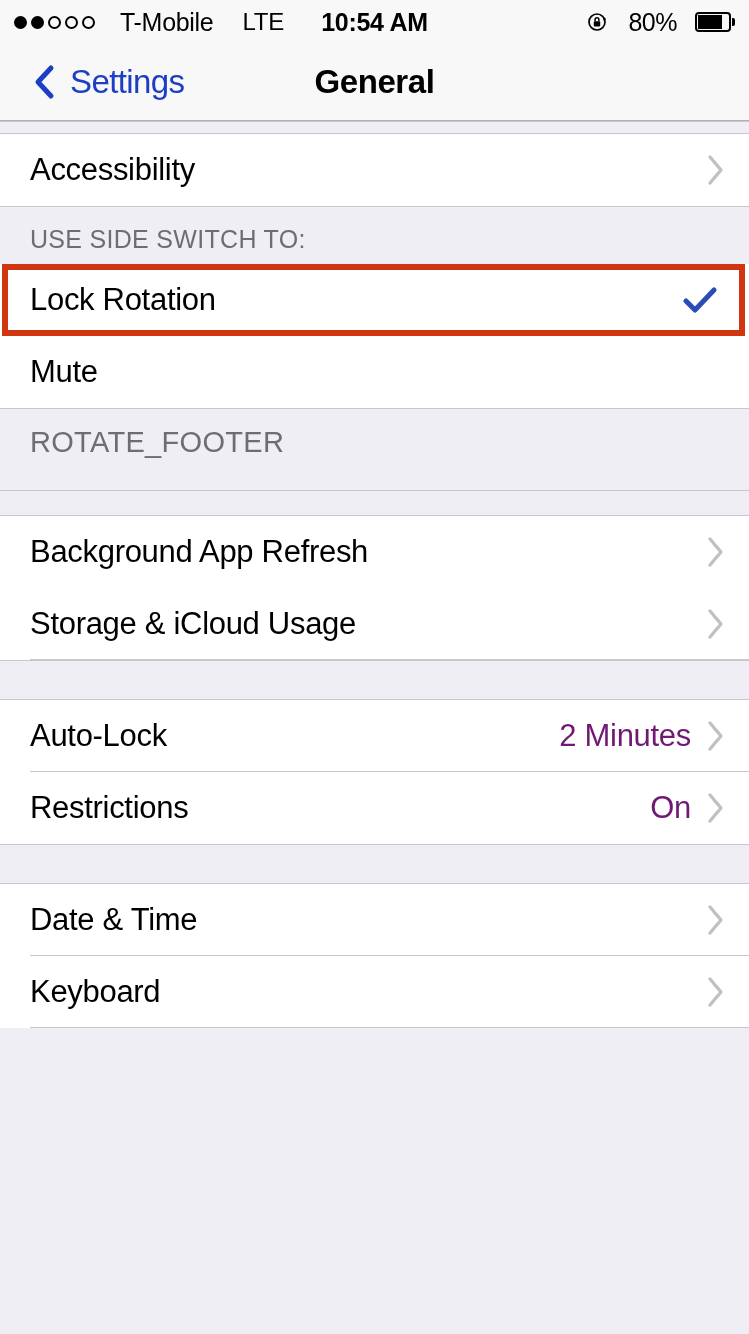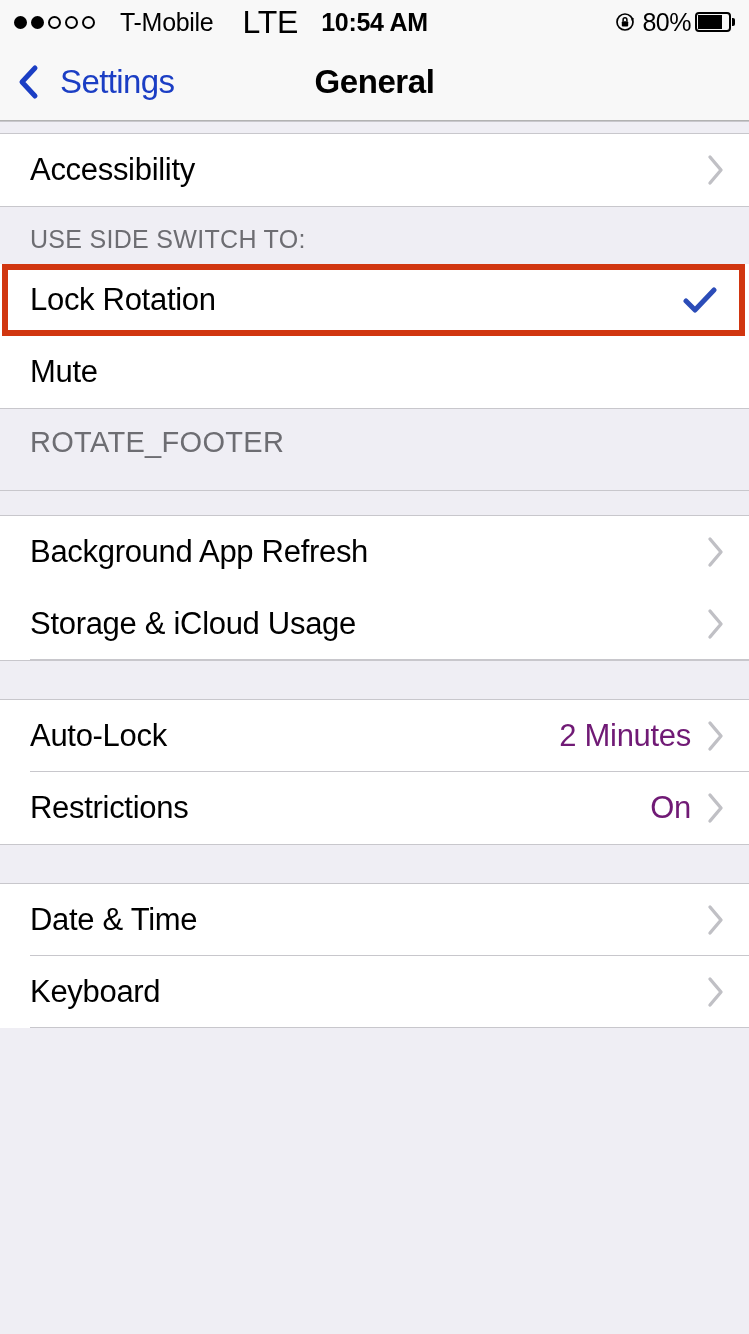--- a/index.html
+++ b/index.html
@@ -20,28 +20,28 @@
     align-items:center;
     padding:0 14px;
     font-size:25px;
     color:#000;
   }
   .sb-left{ display:flex; align-items:center; gap:25px; }
   .dots{ display:flex; align-items:center; gap:4px; }
   .dot{ width:13px; height:13px; border-radius:50%; border:2px solid #000; }
   .dot.filled{ background:#000; }
   .carrier{ font-size:25px; letter-spacing:-0.3px; }
-  .lte{ font-size:32px; margin-left:4px; letter-spacing:-0.2px;}
+  .lte{ font-size:24px; margin-left:4px; letter-spacing:-0.2px;}
   .sb-center{
     position:absolute; left:0; right:0; top:0; bottom:0;
     display:flex; align-items:center; justify-content:center;
     font-weight:bold; font-size:25px; letter-spacing:-0.3px;
     pointer-events:none;
   }
-  .sb-right{ margin-left:auto; display:flex; align-items:center; gap:4px; }
+  .sb-right{ margin-left:auto; display:flex; align-items:center; gap:18px; }
   .rotlock{ width:24px; height:24px; display:block; }
   .batt-pct{ font-size:25px; letter-spacing:-0.5px; }
   .battery{ position:relative; width:40px; height:20px; }
   .battery .shell{
     position:absolute; left:0; top:0; width:36px; height:20px;
     border:2px solid #000; border-radius:4px;
   }
   .battery .fill{
     position:absolute; left:3px; top:3px; height:14px; width:25px; background:#000;
   }
@@ -53,21 +53,21 @@
   
   .navbar{
     position:relative;
     height:77px;
     background:#F8F8F8;
     display:flex; align-items:center;
     border-bottom:1px solid #B2B2B2;
   }
   .back{
     display:flex; align-items:center;
-    padding-left:16px; gap:20px;
+    padding-left:32px; gap:14px;
     color:#1B3EC4; cursor:pointer;
   }
   .back svg{ display:block; }
   .back-label{ font-size:33px; letter-spacing:-0.6px; }
   .nav-title{
     position:absolute; left:0; right:0; top:0; bottom:0;
     display:flex; align-items:center; justify-content:center;
     font-size:33px; font-weight:bold; color:#000; letter-spacing:-0.4px;
     pointer-events:none;
   }

